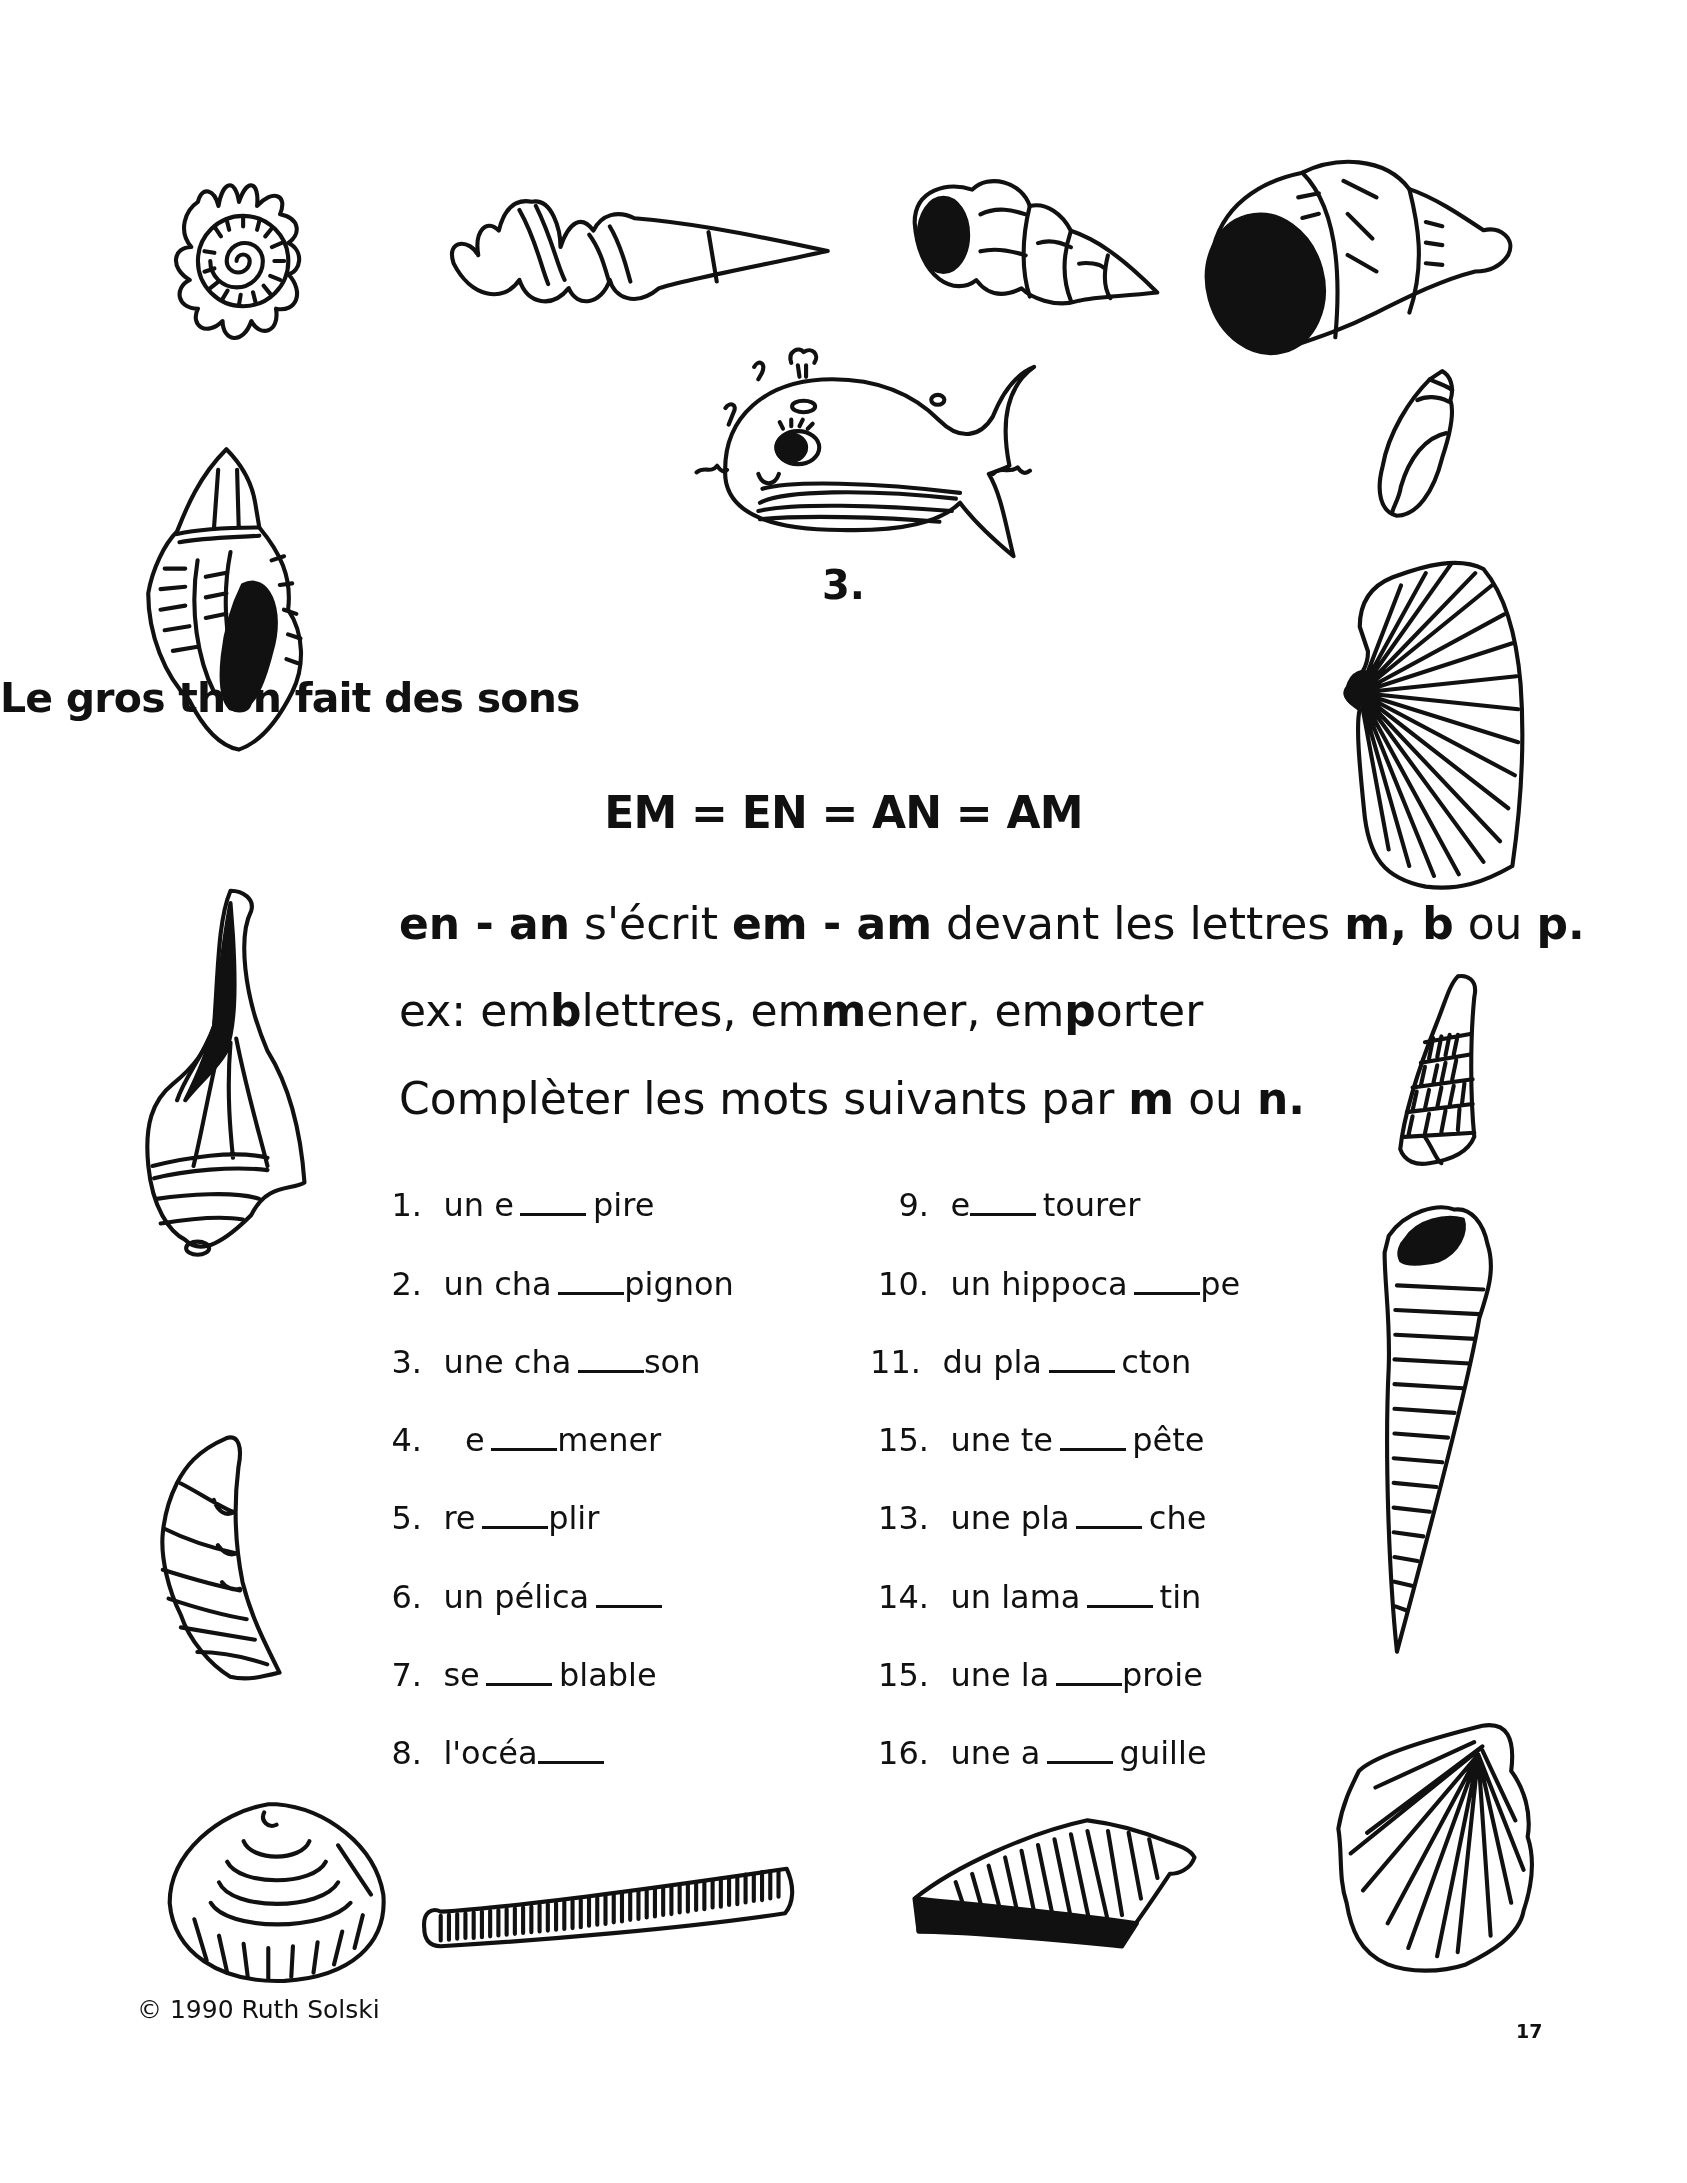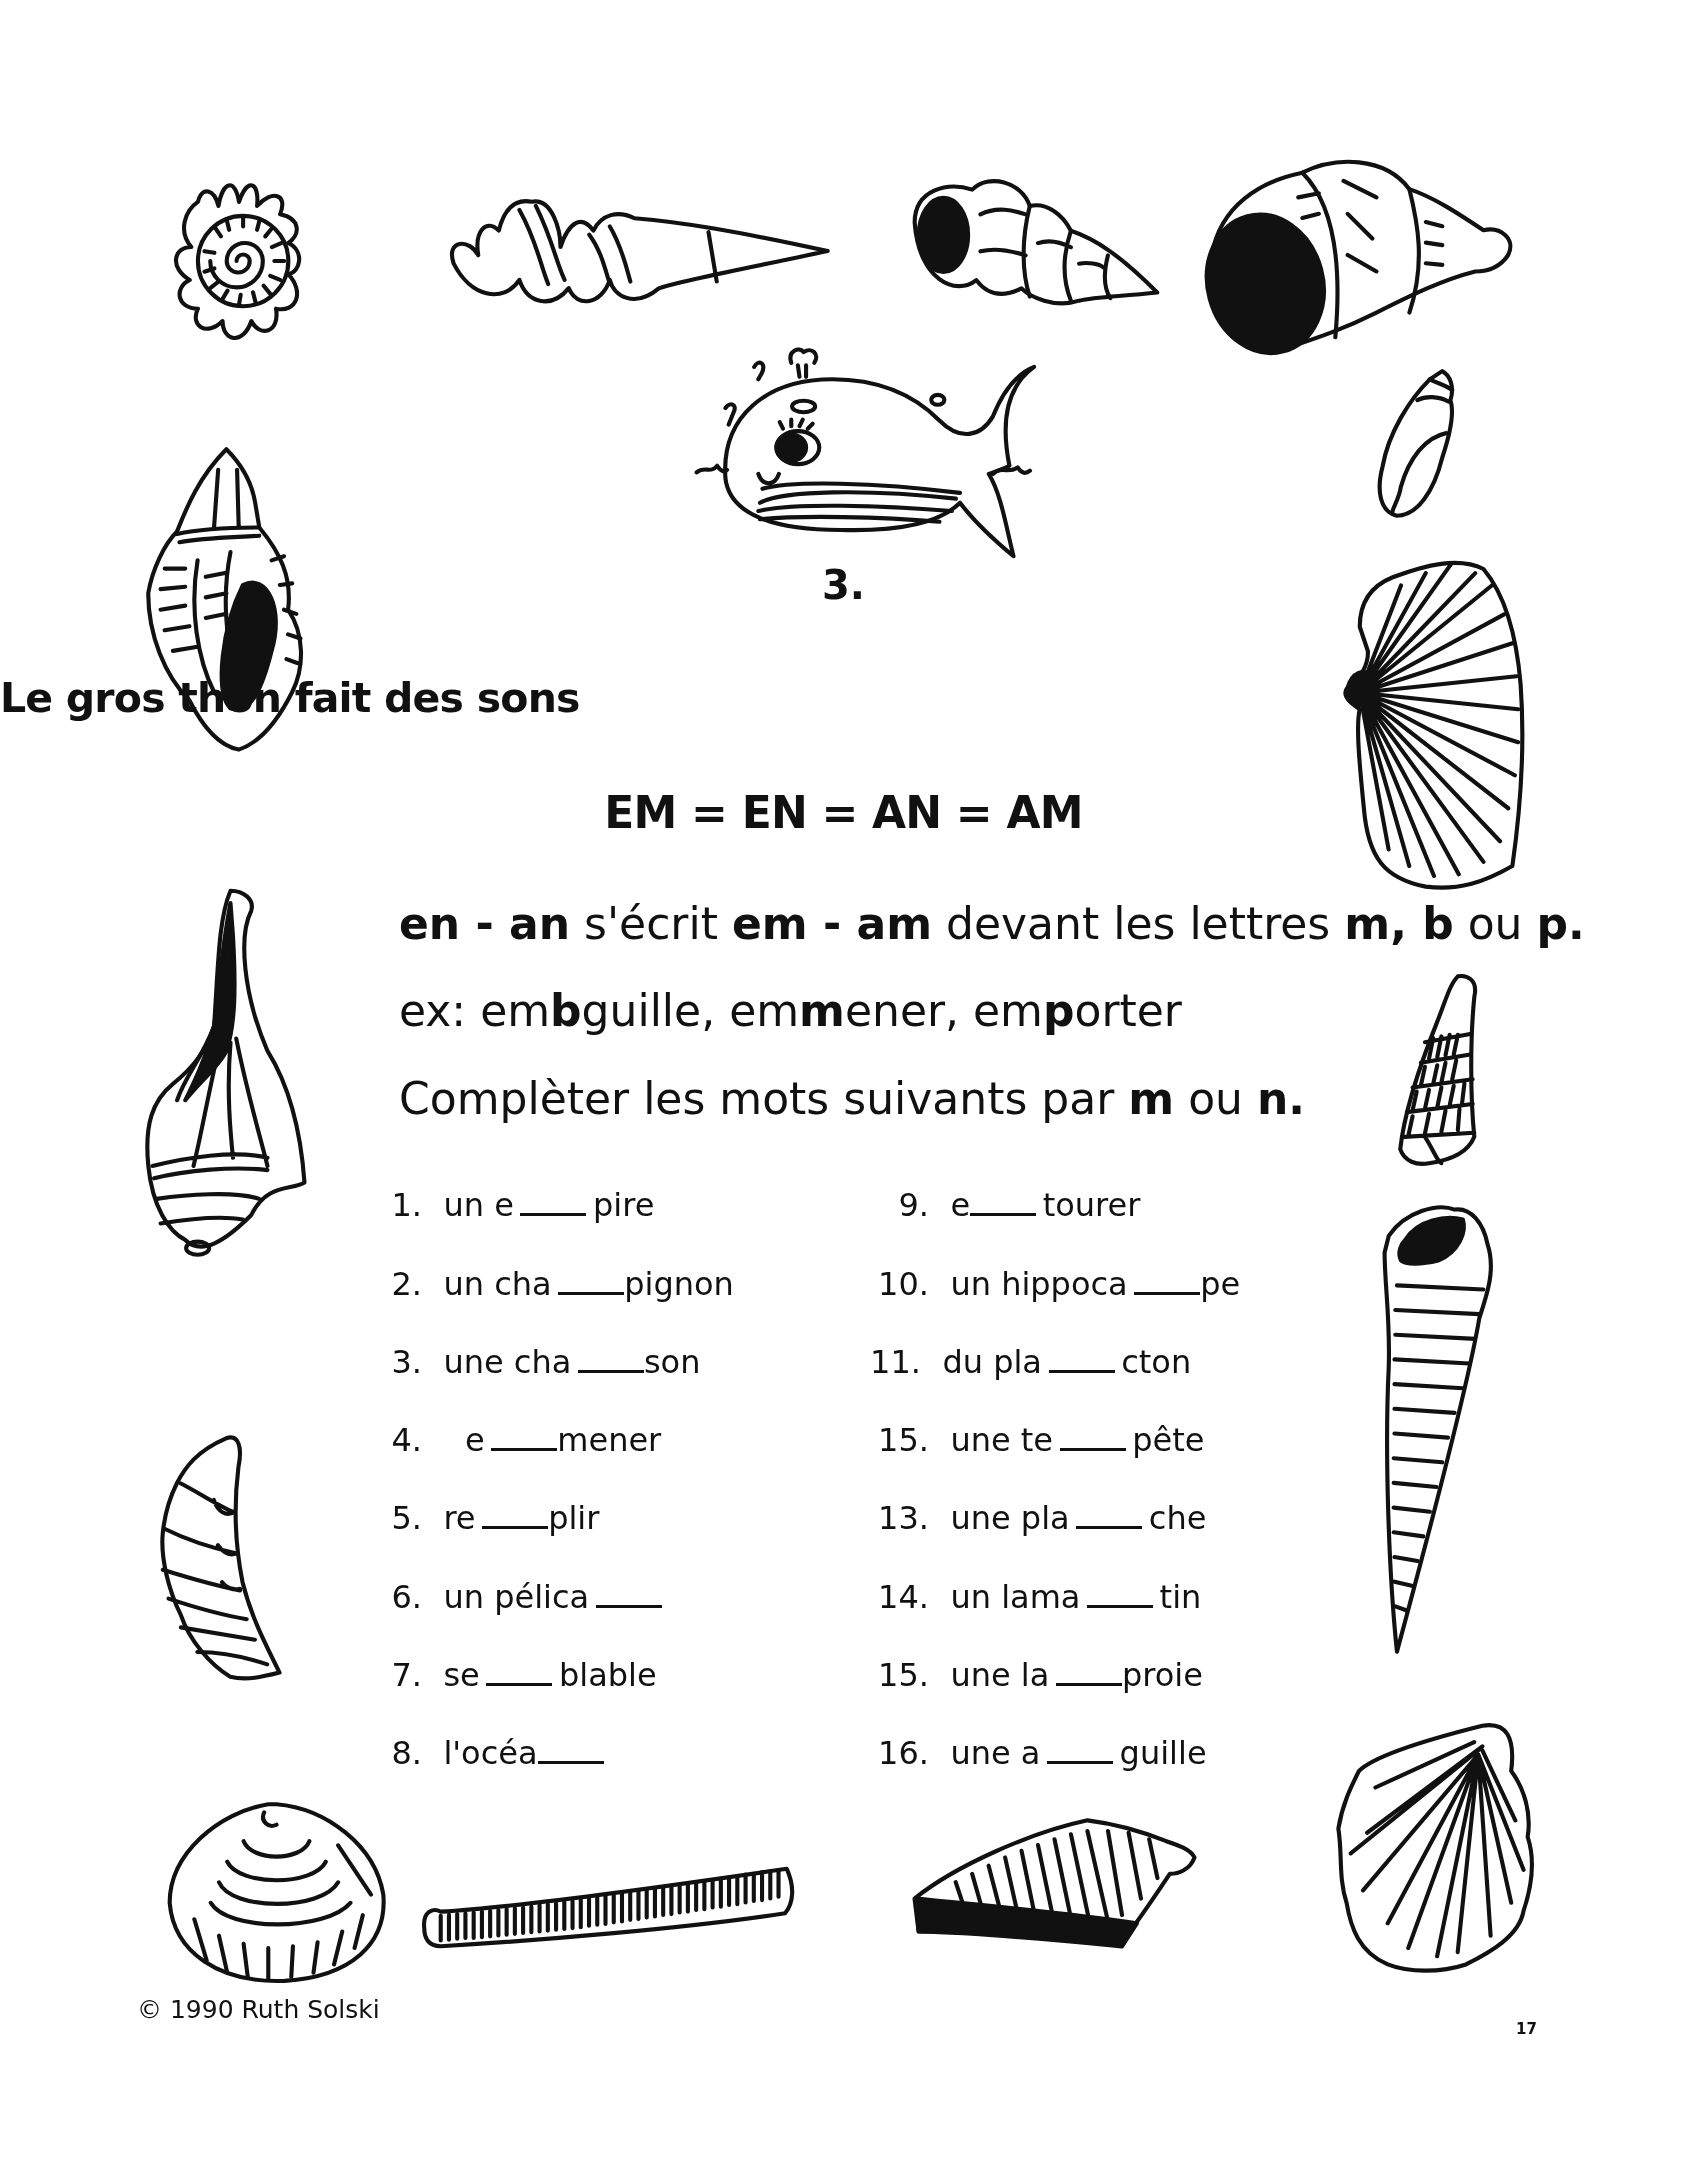--- a/index.html
+++ b/index.html
@@ -17,21 +17,21 @@
   .formula { left:0; width:1687px; top:787px; text-align:center; font-size:44px; font-weight:bold; letter-spacing:-0.8px; }
   .rule-line { left:399px; font-size:44px; white-space:nowrap; }
   .rule-line b { font-weight:bold; }
   .exercise { position:absolute; font-size:32px; white-space:nowrap; display:flex; align-items:baseline; }
   .ex-num { display:inline-block; text-align:right; }
   .ex-body { margin-left:21.4px; }
   .blank { display:inline-block; border-bottom:3.3px solid #111; width:66px; height:0.8px; margin:0 6.6px; vertical-align:baseline; }
   .blank.tight-left { margin-left:0; }
   .blank.tight-right { margin-right:0; }
   .copyright { left:137px; top:1995px; font-size:25px; }
-  .page-number { left:1516px; top:2020px; font-size:15px; font-weight:bold; }
+  .page-number { left:1516px; top:2020px; font-size:19px; font-weight:bold; }
 </style>
 </head>
 <body>
 
 <svg class="ill" style="left:165px;top:169px" width="222" height="189" viewBox="0 0 270 230">
   <path class="nofill" d="M40,40 C45,20 60,25 65,45 C70,15 85,10 90,40 C100,10 115,15 112,45 C130,25 150,30 140,55 C165,60 165,80 150,90 C170,100 165,125 150,128 C170,150 160,175 135,170 C140,200 115,205 105,185 C95,215 70,210 70,185 C50,205 30,190 40,170 C15,170 10,145 30,135 C5,120 10,95 32,95 C15,75 25,50 40,40 Z"></path>
   <circle class="none" cx="95" cy="112" r="55"></circle>
   <path class="none" d="M95,112 m-8,0 a8,8 0 1,1 16,0 a14,14 0 1,1 -28,0 a22,22 0 1,1 44,0 a32,32 0 1,1 -64,0"></path>
   <path class="none" d="M60,70 l8,12 M75,62 l3,12 M95,58 l0,12 M115,62 l-3,12 M130,72 l-8,10 M142,90 l-12,5 M145,112 l-12,0 M140,135 l-12,-5 M128,152 l-8,-10 M110,162 l-3,-12 M90,165 l2,-12 M70,158 l6,-10 M55,145 l10,-8 M48,125 l12,-4 M48,100 l12,2"></path>
 </svg>
@@ -132,21 +132,21 @@
 
 <div class="abs title">Le gros thon fait des sons</div>
 
 <div class="abs formula">EM = EN = AN = AM</div>
 
 <div class="abs rule-line" style="top:898px">
   <b>en - an</b><span> s'écrit </span><b>em - am</b><span> devant les lettres </span><b>m, b</b><span> ou </span><b>p.</b>
 </div>
 
 <div class="abs rule-line" style="top:985px">
-  <span>ex: </span><span>em</span><b>b</b><span>guille, </span><span>em</span><b>m</b><span>ener, </span><span>em</span><b>p</b><span>orter</span>
+  <span>ex: </span><span>em</span><b>b</b><span>lettres, </span><span>em</span><b>m</b><span>ener, </span><span>em</span><b>p</b><span>orter</span>
 </div>
 
 <div class="abs rule-line" style="top:1073px">
   <span>Complèter les mots suivants par </span><b>m</b><span> ou </span><b>n.</b>
 </div>
 
 <div>
   <div class="exercise" style="left:387px;top:1186px">
     <span class="ex-num" style="width:35px">1.</span>
     <span class="ex-body"><span>un e</span><span class="blank"></span><span>pire</span></span>

